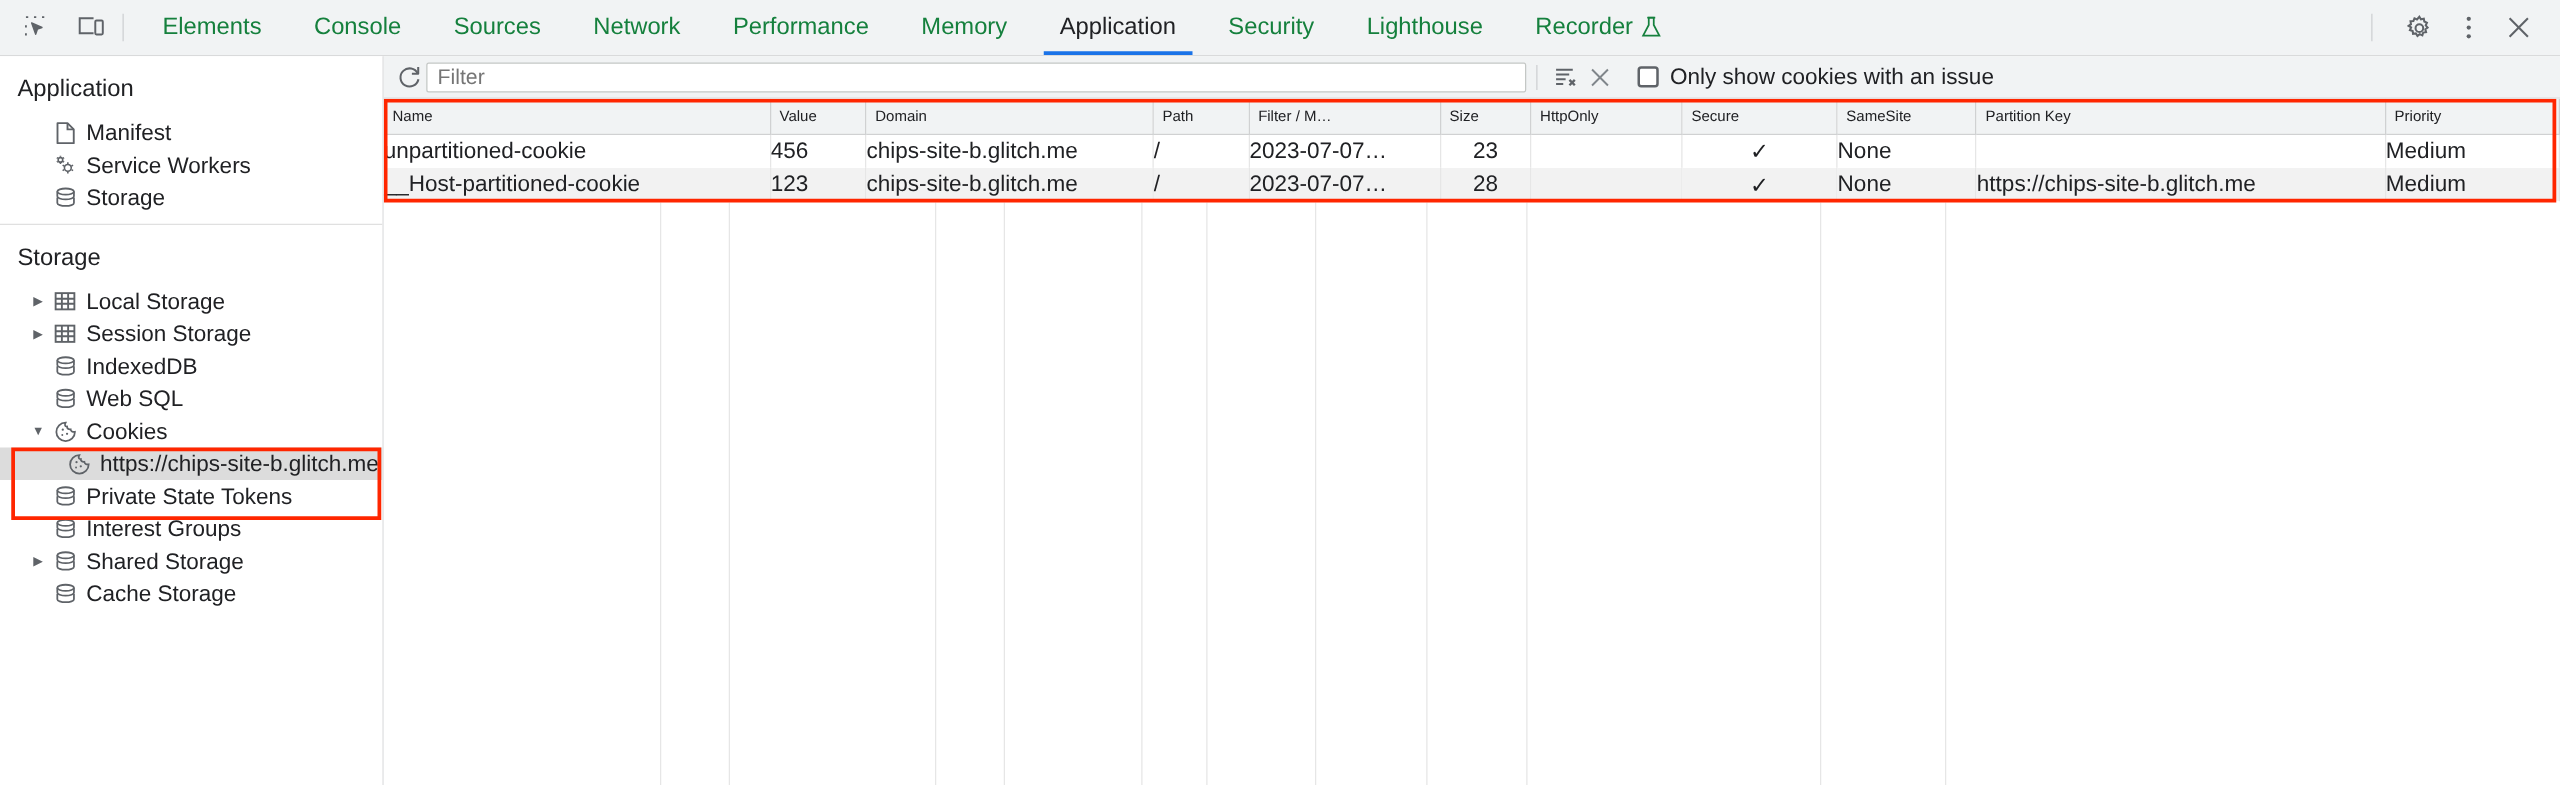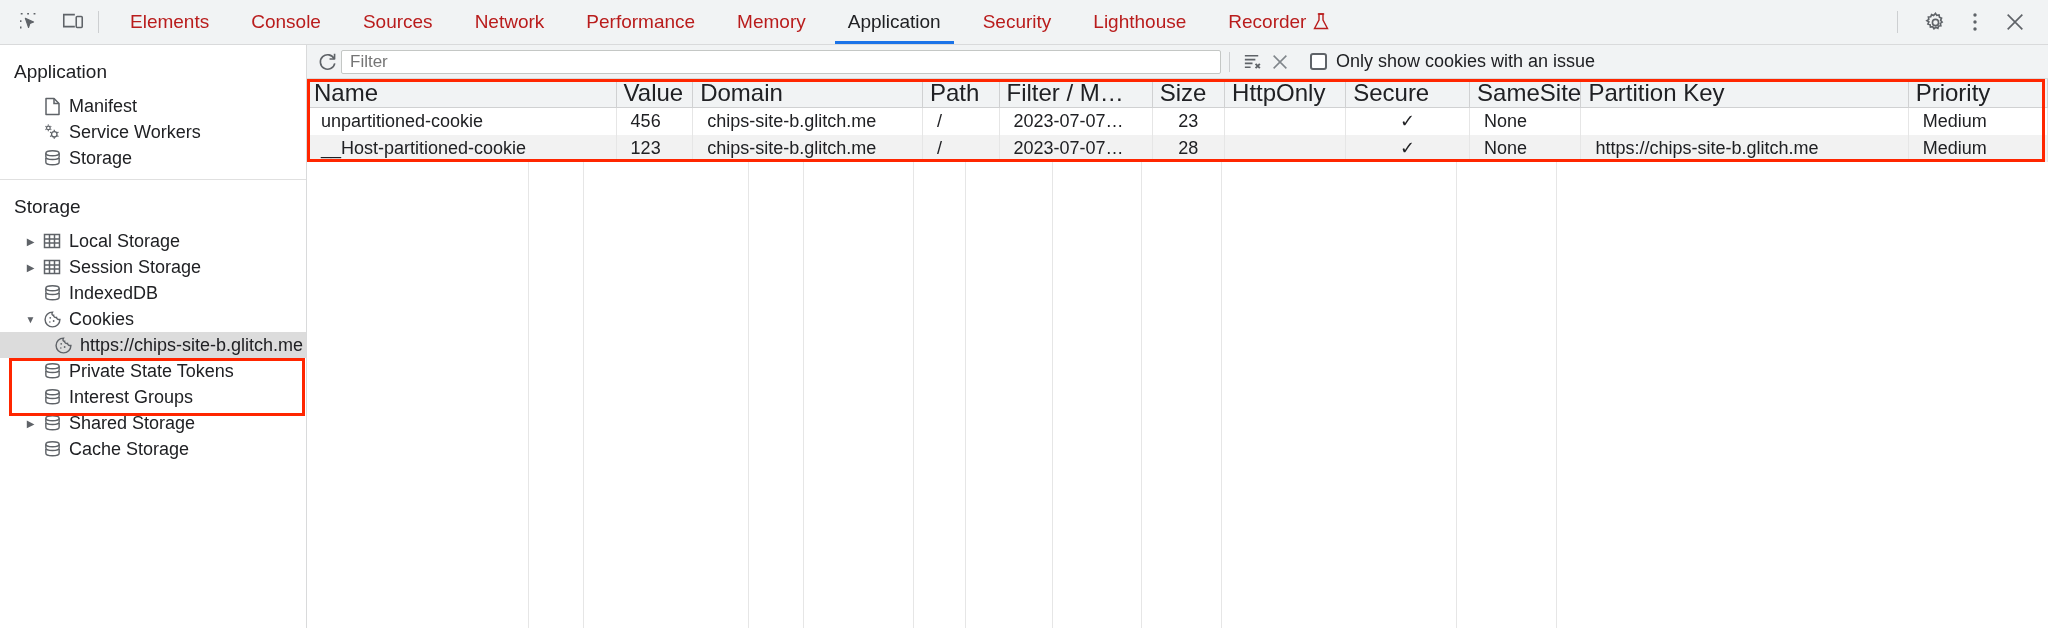--- a/index.html
+++ b/index.html
@@ -26,21 +26,21 @@
     color: #5f6368;
   }
   .tb-sep {
     width: 1px; height: 22px; background: #cdcfd1; margin: 0 10px;
   }
   .tabs { display: flex; align-items: stretch; height: 100%; }
   .tab {
     display: flex; align-items: center; gap: 7px;
     padding: 0 21px;
     font-size: 19px;
-    color: #b91c1c;
+    color: #15803d;
     position: relative;
     white-space: nowrap;
     height: 100%;
   }
   .tab.active { color: #202124; font-weight: 500; }
   .tab.active::after {
     content: ""; position: absolute; left: 8px; right: 8px; bottom: 0;
     height: 3px; background: #1a73e8;
   }
   .tab .flask { display: inline-flex; }
@@ -152,29 +152,29 @@
     color: #202124;
   }
   table.grid th {
     background: #f1f3f4;
     font-weight: normal;
     text-align: left;
     height: 28px;
     padding: 0 7px;
     border-right: 1px solid #d0d1d2;
     border-bottom: 1px solid #d0d1d2;
-    font-size: 24px;
+    font-size: 12px;
     color: #202124;
     white-space: nowrap;
     overflow: hidden;
     margin-left: 13px;
   }
   table.grid td {
     height: 27px;
-    padding: 0 14px;
+    padding: 0 0;
     border-right: 1px solid #e6e6e6;
     white-space: nowrap;
     overflow: hidden;
     font-size: 18px;
   }
   table.grid tr.r-even td { background: #ffffff; }
   table.grid tr.r-odd td { background: #f2f2f2; }
   td.num { text-align: center; }
   td.ctr { text-align: center; }
   td.name-cell { padding-left: 24px; }
@@ -349,20 +349,31 @@
         <span class="tree-icon">
           <svg width="19" height="19" viewBox="0 0 20 20" fill="none" stroke="currentColor" stroke-width="1.5">
             <ellipse cx="10" cy="4.5" rx="7" ry="2.6"></ellipse>
               <path d="M3 4.5v4c0 1.4 3.1 2.6 7 2.6s7-1.2 7-2.6v-4"></path>
             <path d="M3 9.5v4.5c0 1.4 3.1 2.6 7 2.6s7-1.2 7-2.6V9.5"></path>
           </svg>
         </span>
         <span class="tree-label">IndexedDB</span>
       </div>
 
+      <div class="tree-item indent1">
+        <span class="twisty spacer">▶</span>
+        <span class="tree-icon">
+          <svg width="19" height="19" viewBox="0 0 20 20" fill="none" stroke="currentColor" stroke-width="1.5">
+            <ellipse cx="10" cy="4.5" rx="7" ry="2.6"></ellipse>
+              <path d="M3 4.5v4c0 1.4 3.1 2.6 7 2.6s7-1.2 7-2.6v-4"></path>
+            <path d="M3 9.5v4.5c0 1.4 3.1 2.6 7 2.6s7-1.2 7-2.6V9.5"></path>
+          </svg>
+        </span>
+        <span class="tree-label">Web SQL</span>
+      </div>
 
       <div class="tree-item indent1">
         <span class="twisty">▼</span>
         <span class="tree-icon">
           <svg width="19" height="19" viewBox="0 0 20 20" fill="none" stroke="currentColor" stroke-width="1.5">
             <path d="M10 2.2a7.8 7.8 0 107.8 7.8c-2 .3-3.4-.6-3.6-2.2-1.9.3-3.1-.8-3-2.3-1.6.1-2.4-1.1-1.2-3.3z"></path>
             <circle cx="7.6" cy="8.2" r=".95" fill="currentColor" stroke="none"></circle>
             <circle cx="11.2" cy="11.6" r=".95" fill="currentColor" stroke="none"></circle>
             <circle cx="7.2" cy="12.6" r=".8" fill="currentColor" stroke="none"></circle>
           </svg>

